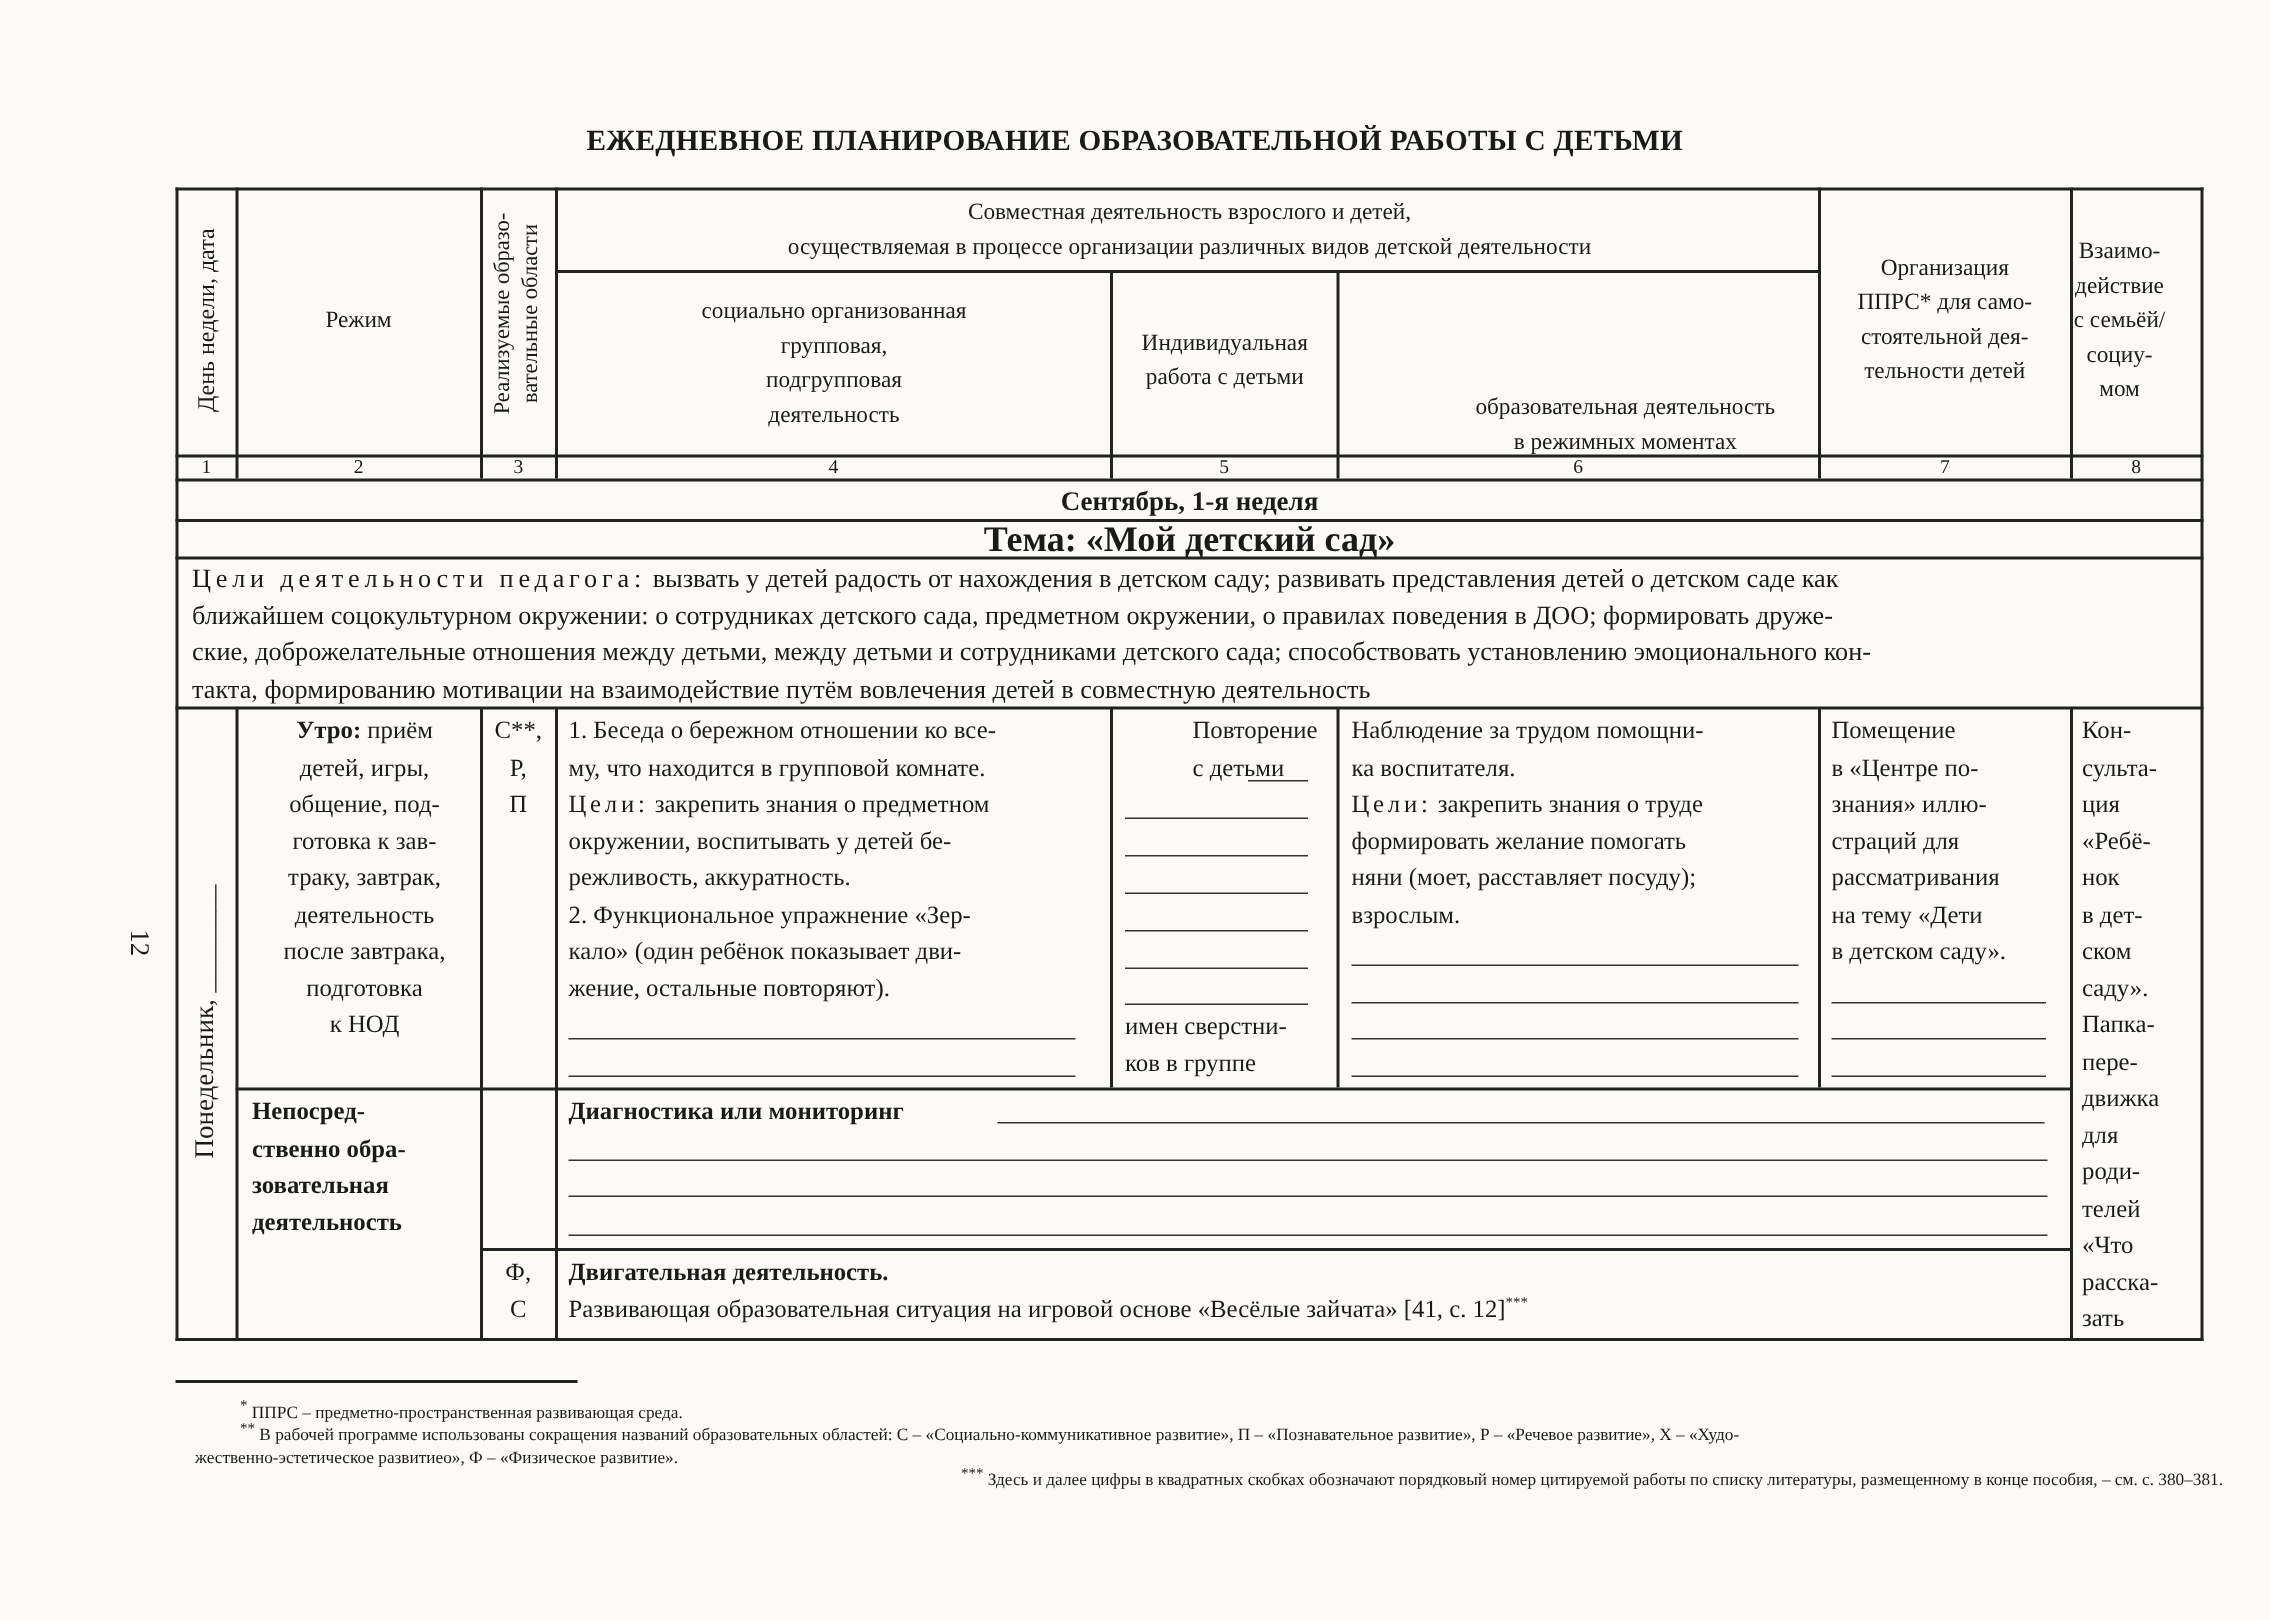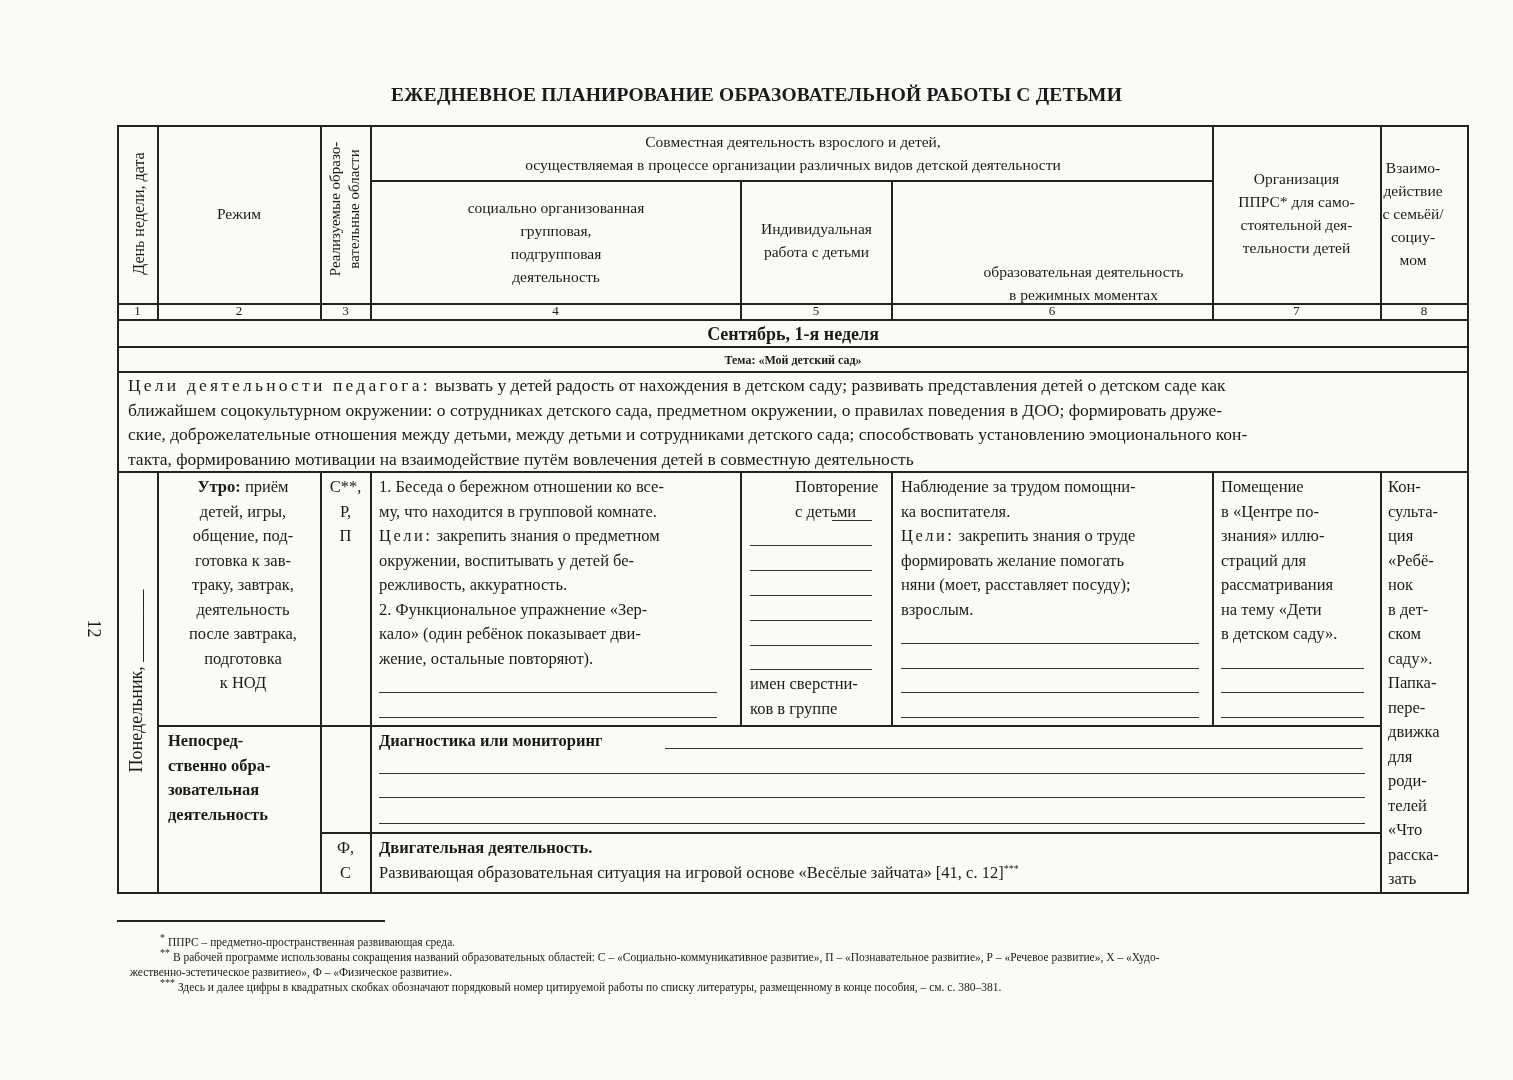--- a/index.html
+++ b/index.html
@@ -114,21 +114,21 @@
 <div class="num" style="left:118px; width:39px;">1</div>
 <div class="num" style="left:158px; width:162px;">2</div>
 <div class="num" style="left:321px; width:49px;">3</div>
 <div class="num" style="left:371px; width:369px;">4</div>
 <div class="num" style="left:741px; width:150px;">5</div>
 <div class="num" style="left:892px; width:320px;">6</div>
 <div class="num" style="left:1213px; width:167px;">7</div>
 <div class="num" style="left:1381px; width:86px;">8</div>
 
 <div class="abs bold" style="left:117px; width:1352px; top:322px; text-align:center; font-size:18px; line-height:24px;">Сентябрь, 1-я неделя</div>
-<div class="abs bold" style="left:117px; width:1352px; top:348px; text-align:center; font-size:12px; line-height:24px;">Тема: «Мой детский сад»</div>
+<div class="abs bold" style="left:117px; width:1352px; top:348px; text-align:center; font-size:24px; line-height:24px;">Тема: «Мой детский сад»</div>
 
 <div class="cell-text" style="left:128px; top:373px; width:1335px; font-size:17.5px; line-height:24.7px; white-space:nowrap;">
   <div><span class="spaced">Цели деятельности педагога:</span><span> вызвать у детей радость от нахождения в детском саду; развивать представления детей о детском саде как</span></div>
   <div>ближайшем соцокультурном окружении: о сотрудниках детского сада, предметном окружении, о правилах поведения в ДОО; формировать друже-</div>
   <div>ские, доброжелательные отношения между детьми, между детьми и сотрудниками детского сада; способствовать установлению эмоционального кон-</div>
   <div>такта, формированию мотивации на взаимодействие путём вовлечения детей в совместную деятельность</div>
 </div>
 
 <div class="rot" style="left:36px; top:670px; width:200px; font-size:18px; line-height:22px;">Понедельник, ________</div>
 
@@ -246,14 +246,14 @@
   <div class="bold">Двигательная деятельность.</div>
   <div><span>Развивающая образовательная ситуация на игровой основе «Весёлые зайчата» [41, с. 12]</span><sup>***</sup></div>
 </div>
 
 <div class="line" style="left:117px; top:920px; width:268px; height:1.5px;"></div>
 
 <div class="abs footnote" style="left:130px; top:935px; width:1352px;">
   <div style="padding-left:30px;"><sup>*</sup><span> ППРС – предметно-пространственная развивающая среда.</span></div>
   <div style="padding-left:30px; white-space:nowrap;"><sup>**</sup><span> В рабочей программе использованы сокращения названий образовательных областей: С – «Социально-коммуникативное развитие», П – «Познавательное развитие», Р – «Речевое развитие», Х – «Худо-</span></div>
   <div><span>жественно-эстетическое развитиео», Ф – «Физическое развитие».</span></div>
-  <div style="padding-left:30px;"><sup>***</sup><span> Здесь и далее цифры в квадратных скобках обозначают порядковый номер цитируемой работы по списку литературы, размещенному в конце пособия, – см. с. 380–381.</span></div>
+  <div style="padding-left:30px;text-align:right;"><sup>***</sup><span> Здесь и далее цифры в квадратных скобках обозначают порядковый номер цитируемой работы по списку литературы, размещенному в конце пособия, – см. с. 380–381.</span></div>
 </div>
 
 </body></html>

